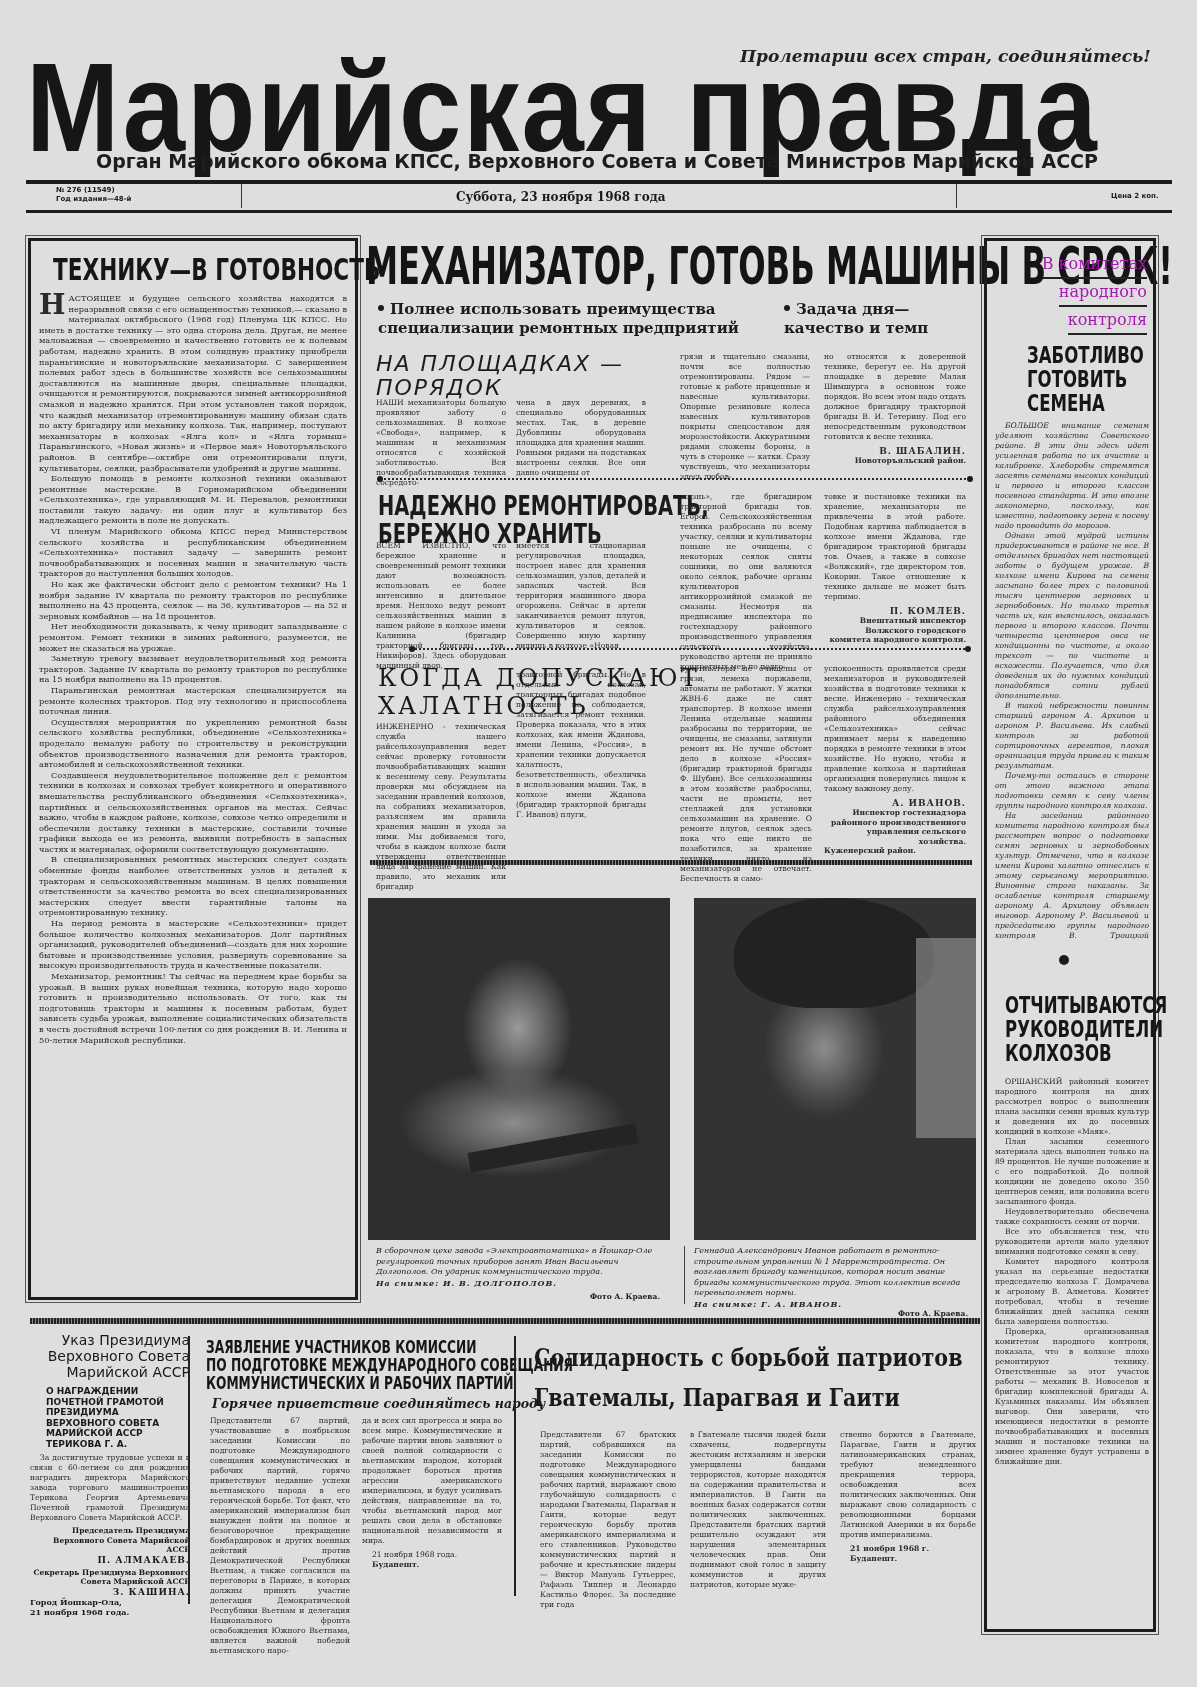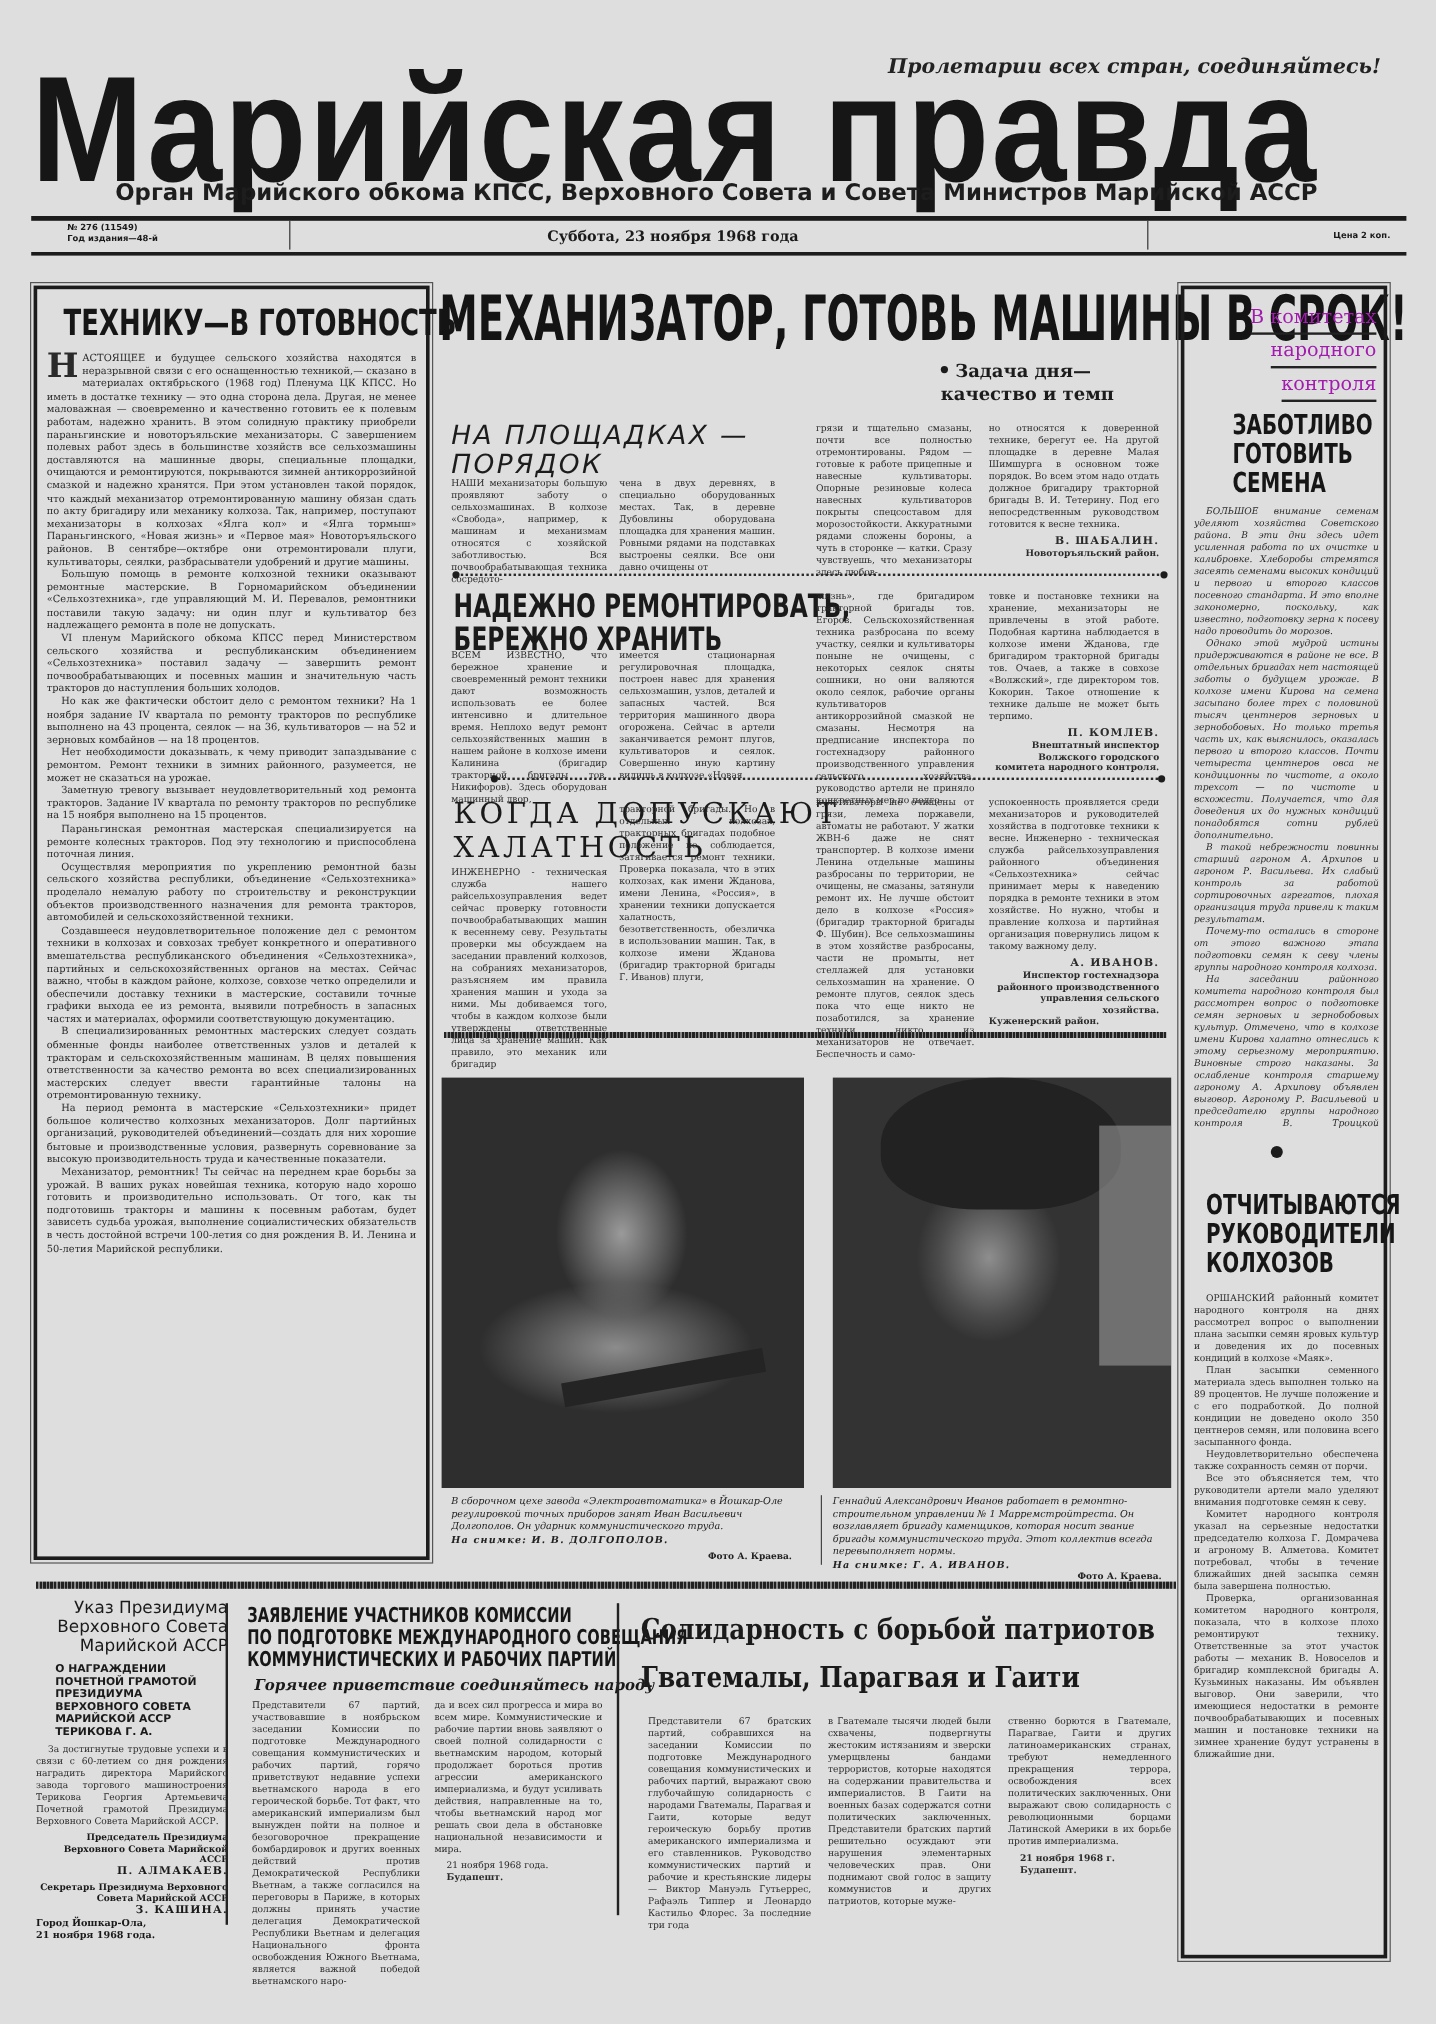--- a/index.html
+++ b/index.html
@@ -79,20 +79,21 @@
       <p>Параньгинская ремонтная мастерская специализируется на ремонте колесных тракторов. Под эту технологию и приспособлена поточная линия.</p>
       <p>Осуществляя мероприятия по укреплению ремонтной базы сельского хозяйства республики, объединение «Сельхозтехника» проделало немалую работу по строительству и реконструкции объектов производственного назначения для ремонта тракторов, автомобилей и сельскохозяйственной техники.</p>
       <p>Создавшееся неудовлетворительное положение дел с ремонтом техники в колхозах и совхозах требует конкретного и оперативного вмешательства республиканского объединения «Сельхозтехника», партийных и сельскохозяйственных органов на местах. Сейчас важно, чтобы в каждом районе, колхозе, совхозе четко определили и обеспечили доставку техники в мастерские, составили точные графики выхода ее из ремонта, выявили потребность в запасных частях и материалах, оформили соответствующую документацию.</p>
       <p>В специализированных ремонтных мастерских следует создать обменные фонды наиболее ответственных узлов и деталей к тракторам и сельскохозяйственным машинам. В целях повышения ответственности за качество ремонта во всех специализированных мастерских следует ввести гарантийные талоны на отремонтированную технику.</p>
       <p>На период ремонта в мастерские «Сельхозтехники» придет большое количество колхозных механизаторов. Долг партийных организаций, руководителей объединений—создать для них хорошие бытовые и производственные условия, развернуть соревнование за высокую производительность труда и качественные показатели.</p>
       <p>Механизатор, ремонтник! Ты сейчас на переднем крае борьбы за урожай. В ваших руках новейшая техника, которую надо хорошо готовить и производительно использовать. От того, как ты подготовишь тракторы и машины к посевным работам, будет зависеть судьба урожая, выполнение социалистических обязательств в честь достойной встречи 100-летия со дня рождения В. И. Ленина и 50-летия Марийской республики.</p>
     </div>
   </div>
 
   <div class="main-head">МЕХАНИЗАТОР, ГОТОВЬ МАШИНЫ В СРОК!</div>
+  <div class="bullet-line" style="left:378px; top:300px; width:380px;"><span class="bullet-dot"></span><span>Полнее использовать преимущества специализации ремонтных предприятий</span></div>
   <div class="bullet-line" style="left:784px; top:300px; width:200px;"><span class="bullet-dot"></span><span>Задача дня—качество и темп</span></div>
 
   <div class="sec-head-italic" style="left:376px; top:352px;">
     <div>НА ПЛОЩАДКАХ —</div>
     <div>ПОРЯДОК</div>
   </div>
   <div class="body-col" style="left:376px; top:398px; width:130px;">НАШИ механизаторы большую проявляют заботу о сельхозмашинах. В колхозе «Свобода», например, к машинам и механизмам относятся с хозяйской заботливостью. Вся почвообрабатывающая техника сосредото-</div>
   <div class="body-col" style="left:680px; top:352px; width:130px;">грязи и тщательно смазаны, почти все полностью отремонтированы. Рядом — готовые к работе прицепные и навесные культиваторы. Опорные резиновые колеса навесных культиваторов покрыты спецсоставом для морозостойкости. Аккуратными рядами сложены бороны, а чуть в сторонке — катки. Сразу чувствуешь, что механизаторы здесь любов-</div>
   <div class="body-col" style="left:516px; top:398px; width:130px;">чена в двух деревнях, в специально оборудованных местах. Так, в деревне Дубовлины оборудована площадка для хранения машин. Ровными рядами на подставках выстроены сеялки. Все они давно очищены от</div>
   <div class="body-col" style="left:824px; top:352px; width:142px;">

